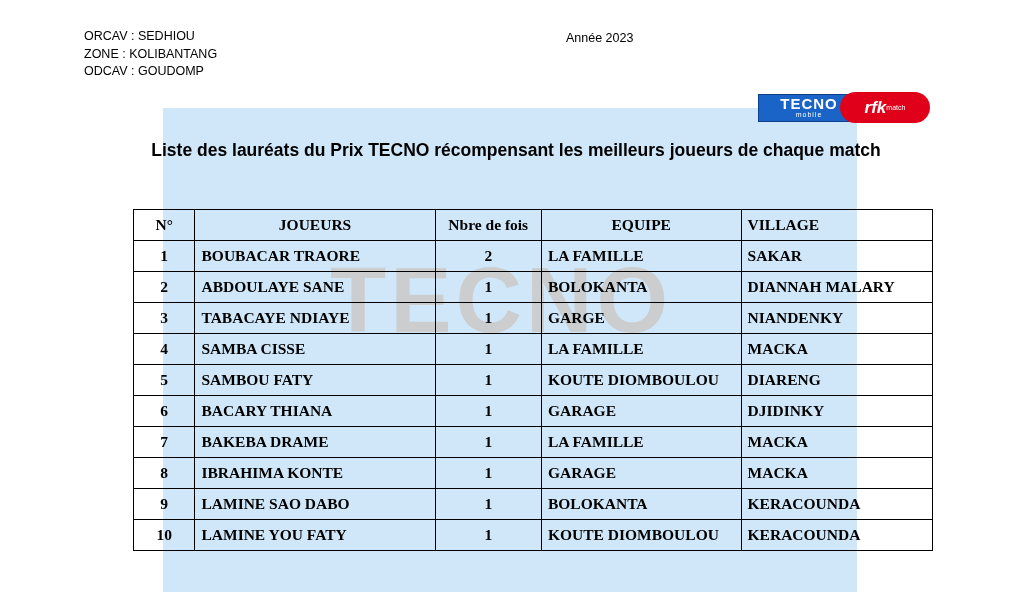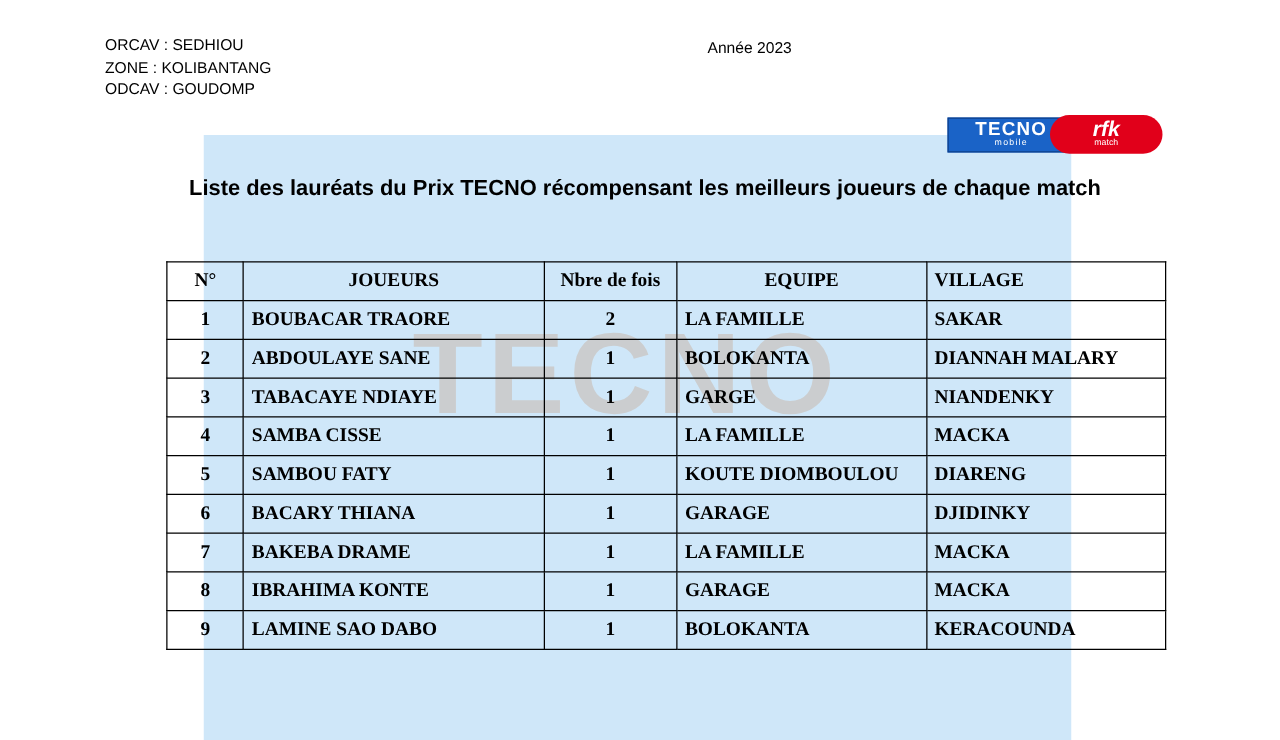--- a/index.html
+++ b/index.html
@@ -87,21 +87,21 @@
   }
   .logo-rfk {
     position: absolute;
     left: 82px;
     top: 0px;
     width: 90px;
     height: 31px;
     background: #e1001a;
     border-radius: 16px / 16px;
     display: flex;
-    flex-direction: column;
+    flex-direction: row;
     align-items: center;
     justify-content: center;
   }
   .logo-rfk .r1 {
     color: #ffffff;
     font-family: "Liberation Sans", sans-serif;
     font-weight: bold;
     font-style: italic;
     font-size: 17px;
     line-height: 15px;
@@ -261,16 +261,23 @@
         <td class="c-equipe">GARAGE</td>
         <td class="c-village">MACKA</td>
       </tr>
       <tr>
         <td class="c-num">9</td>
         <td class="c-joueur">LAMINE SAO DABO</td>
         <td class="c-nbre">1</td>
         <td class="c-equipe">BOLOKANTA</td>
         <td class="c-village">KERACOUNDA</td>
       </tr>
+      <tr>
+        <td class="c-num">10</td>
+        <td class="c-joueur">LAMINE YOU FATY</td>
+        <td class="c-nbre">1</td>
+        <td class="c-equipe">KOUTE DIOMBOULOU</td>
+        <td class="c-village">KERACOUNDA</td>
+      </tr>
     </tbody>
   </table>
 
 </div>
 
 </body></html>

